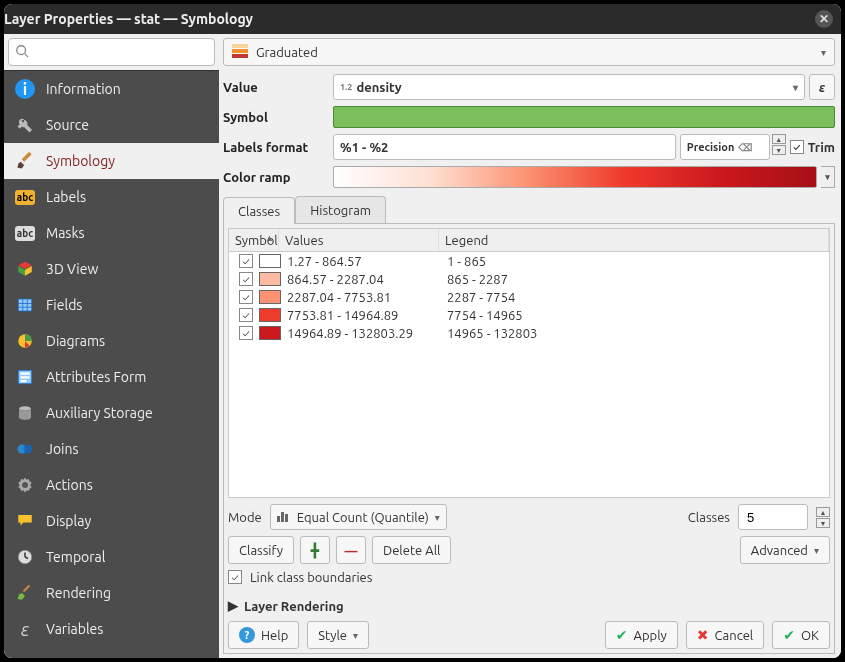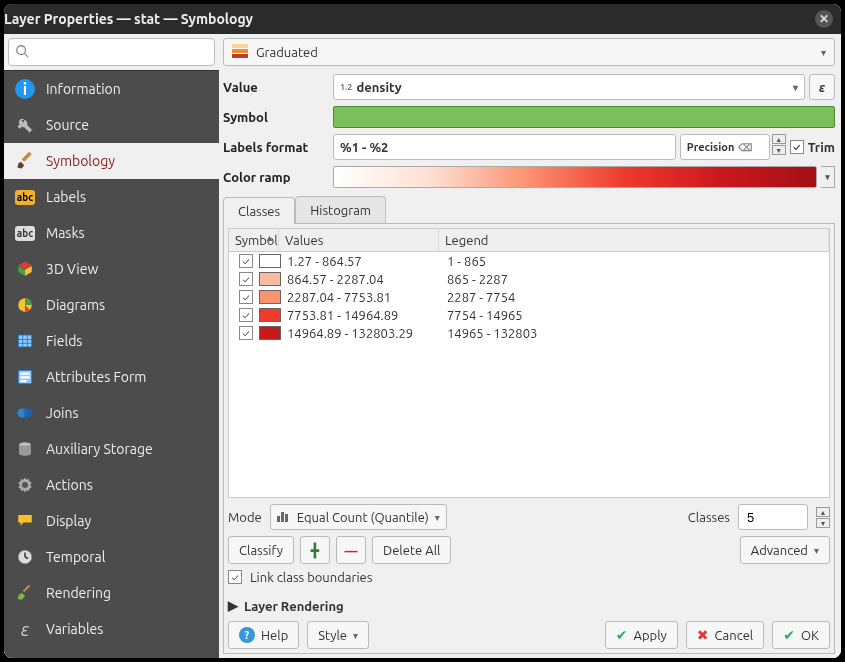--- a/index.html
+++ b/index.html
@@ -427,67 +427,67 @@
                 <path fill="#e53935" d="M12 2l9 5-9 5-9-5z"></path>
                 <path fill="#43a047" d="M3 8l9 5v8l-9-5z"></path>
                 <path fill="#fbc02d" d="M21 8v8l-9 5v-8z"></path>
               </svg>
           </span>
           <span>3D View</span>
         </div>
         <div class="navitem">
           <span class="navicon">
             <svg width="18" height="18" viewBox="0 0 24 24">
-                <circle cx="12" cy="12" r="9" fill="#fbc02d"></circle>
-                <path fill="#43a047" d="M12 3a9 9 0 0 1 9 9h-9z"></path>
-                <path fill="#e53935" d="M12 12l6 6a9 9 0 0 1-6 3z"></path>
-              </svg>
-          </span>
-          <span>Diagrams</span>
-        </div>
-        <div class="navitem">
-          <span class="navicon">
-            <svg width="18" height="18" viewBox="0 0 24 24">
                 <rect x="3" y="4" width="18" height="16" fill="#90caf9" stroke="#1565c0"></rect>
                 <line x1="3" y1="10" x2="21" y2="10" stroke="#1565c0"></line>
                 <line x1="3" y1="15" x2="21" y2="15" stroke="#1565c0"></line>
                 <line x1="9" y1="4" x2="9" y2="20" stroke="#1565c0"></line>
                 <line x1="15" y1="4" x2="15" y2="20" stroke="#1565c0"></line>
               </svg>
           </span>
           <span>Fields</span>
         </div>
         <div class="navitem">
           <span class="navicon">
             <svg width="18" height="18" viewBox="0 0 24 24">
+                <circle cx="12" cy="12" r="9" fill="#fbc02d"></circle>
+                <path fill="#43a047" d="M12 3a9 9 0 0 1 9 9h-9z"></path>
+                <path fill="#e53935" d="M12 12l6 6a9 9 0 0 1-6 3z"></path>
+              </svg>
+          </span>
+          <span>Diagrams</span>
+        </div>
+        <div class="navitem">
+          <span class="navicon">
+            <svg width="18" height="18" viewBox="0 0 24 24">
                 <rect x="3" y="3" width="18" height="18" fill="#90caf9" stroke="#1565c0"></rect>
                 <rect x="6" y="6" width="12" height="3" fill="#fff"></rect>
                 <rect x="6" y="11" width="12" height="3" fill="#fff"></rect>
                 <rect x="6" y="16" width="8" height="3" fill="#fff"></rect>
               </svg>
           </span>
           <span>Attributes Form</span>
         </div>
         <div class="navitem">
           <span class="navicon">
             <svg width="18" height="18" viewBox="0 0 24 24">
+                <ellipse cx="12" cy="6" rx="8" ry="3" fill="#bbb"></ellipse>
+                <path fill="#999" d="M4 6v12c0 2 4 3 8 3s8-1 8-3V6c0 2-4 3-8 3s-8-1-8-3z"></path>
+              </svg>
+          </span>
+          <span>Auxiliary Storage</span>
+        </div>
+        <div class="navitem">
+          <span class="navicon">
+            <svg width="18" height="18" viewBox="0 0 24 24">
                 <circle cx="8" cy="12" r="6" fill="#2196f3" opacity="0.8"></circle>
                 <circle cx="16" cy="12" r="6" fill="#1565c0" opacity="0.8"></circle>
               </svg>
           </span>
           <span>Joins</span>
-        </div>
-        <div class="navitem">
-          <span class="navicon">
-            <svg width="18" height="18" viewBox="0 0 24 24">
-                <ellipse cx="12" cy="6" rx="8" ry="3" fill="#bbb"></ellipse>
-                <path fill="#999" d="M4 6v12c0 2 4 3 8 3s8-1 8-3V6c0 2-4 3-8 3s-8-1-8-3z"></path>
-              </svg>
-          </span>
-          <span>Auxiliary Storage</span>
         </div>
         <div class="navitem">
           <span class="navicon">
             <svg width="18" height="18" viewBox="0 0 24 24">
                 <circle cx="12" cy="12" r="3" fill="#888"></circle>
                 <path fill="#aaa" d="M12 2l2 3 3-1 1 3 3 2-2 3 2 3-3 2-1 3-3-1-2 3-2-3-3 1-1-3-3-2 2-3-2-3 3-2 1-3 3 1z"></path>
                 <circle cx="12" cy="12" r="4" fill="#555"></circle>
               </svg>
           </span>
           <span>Actions</span>

